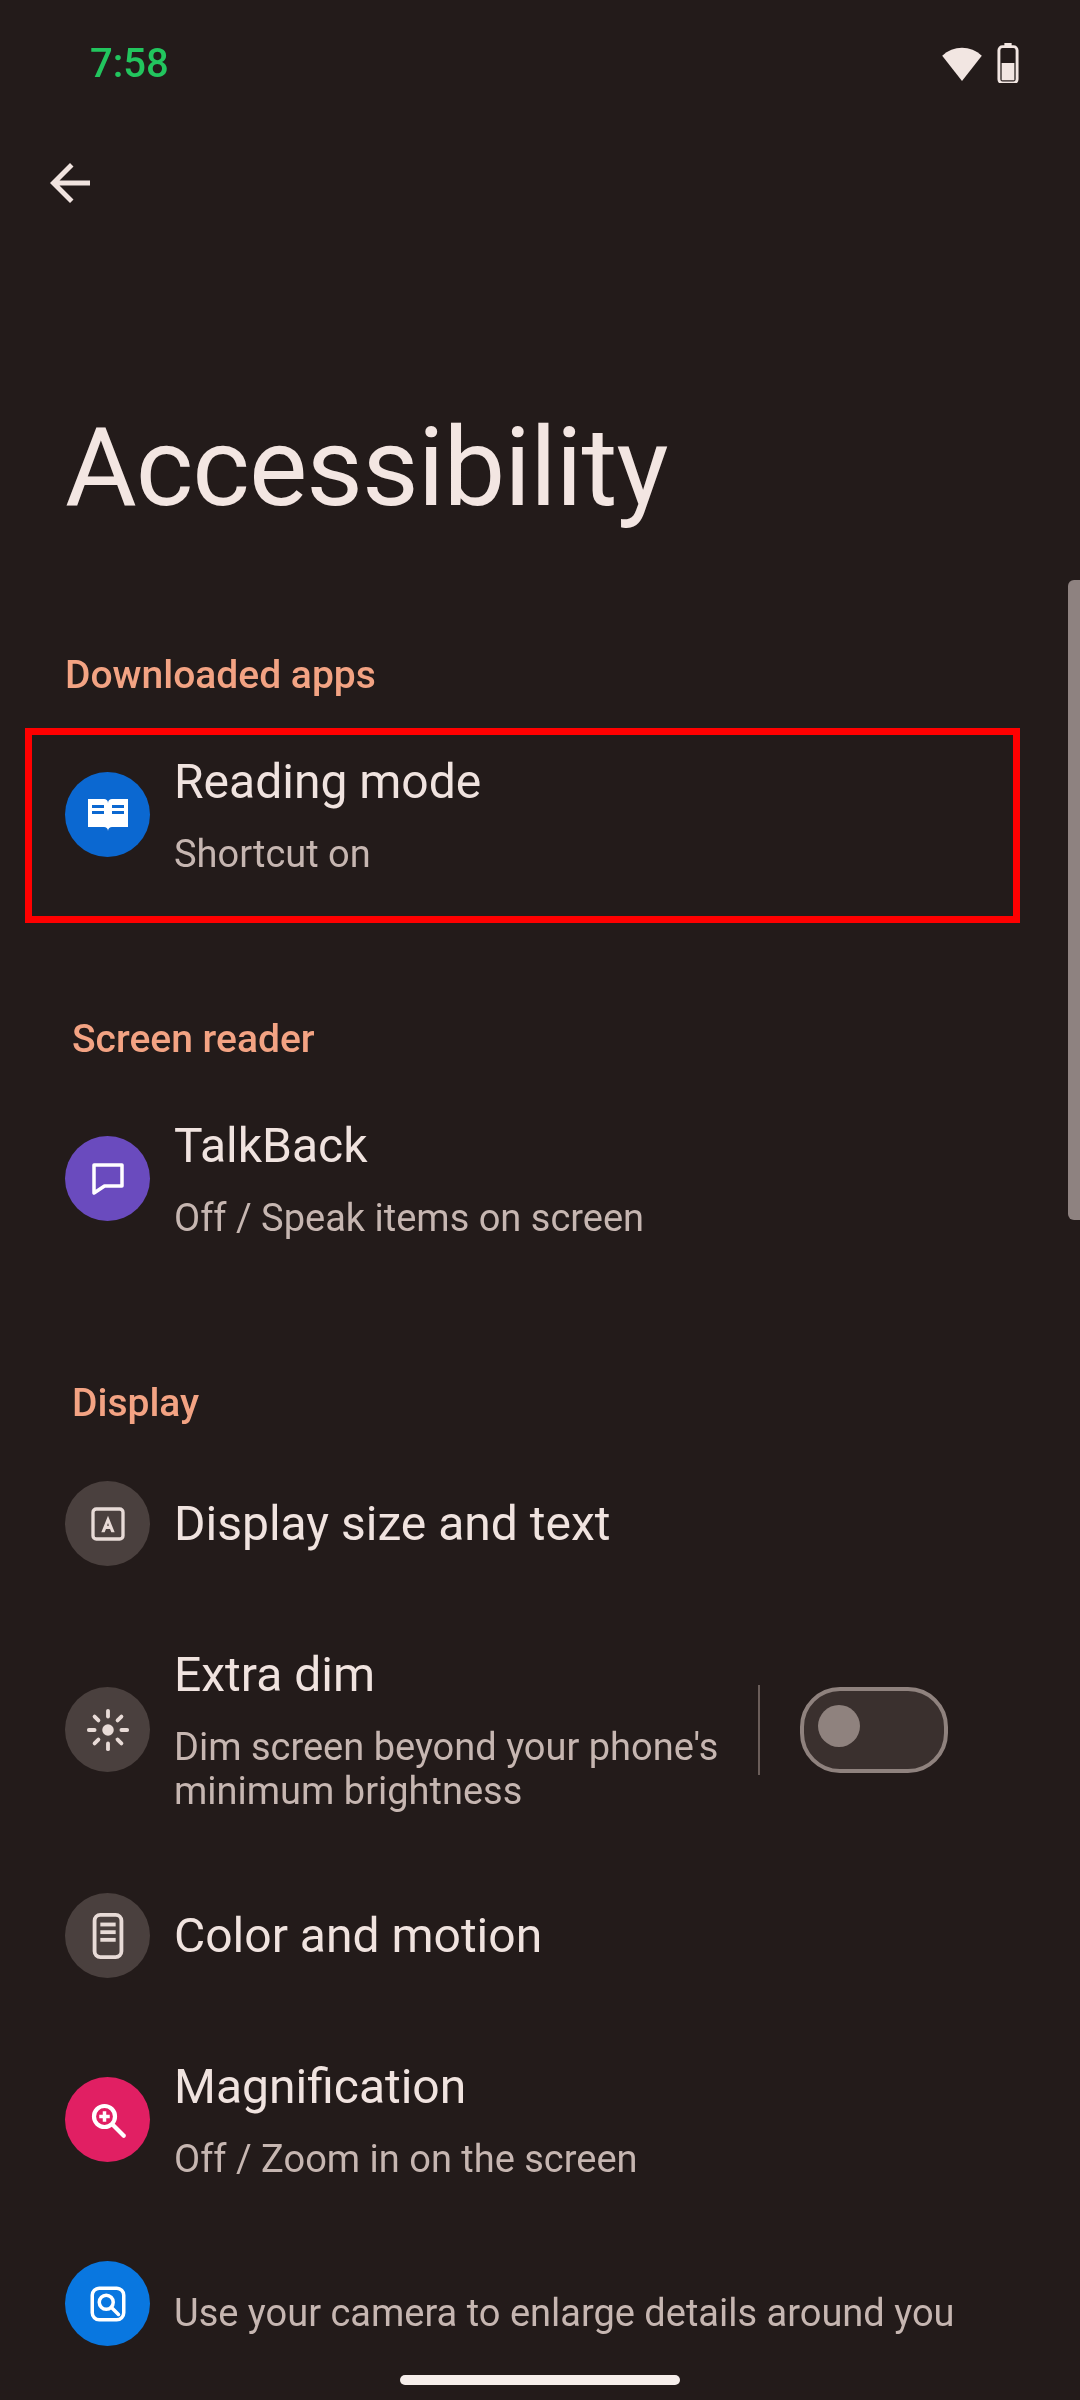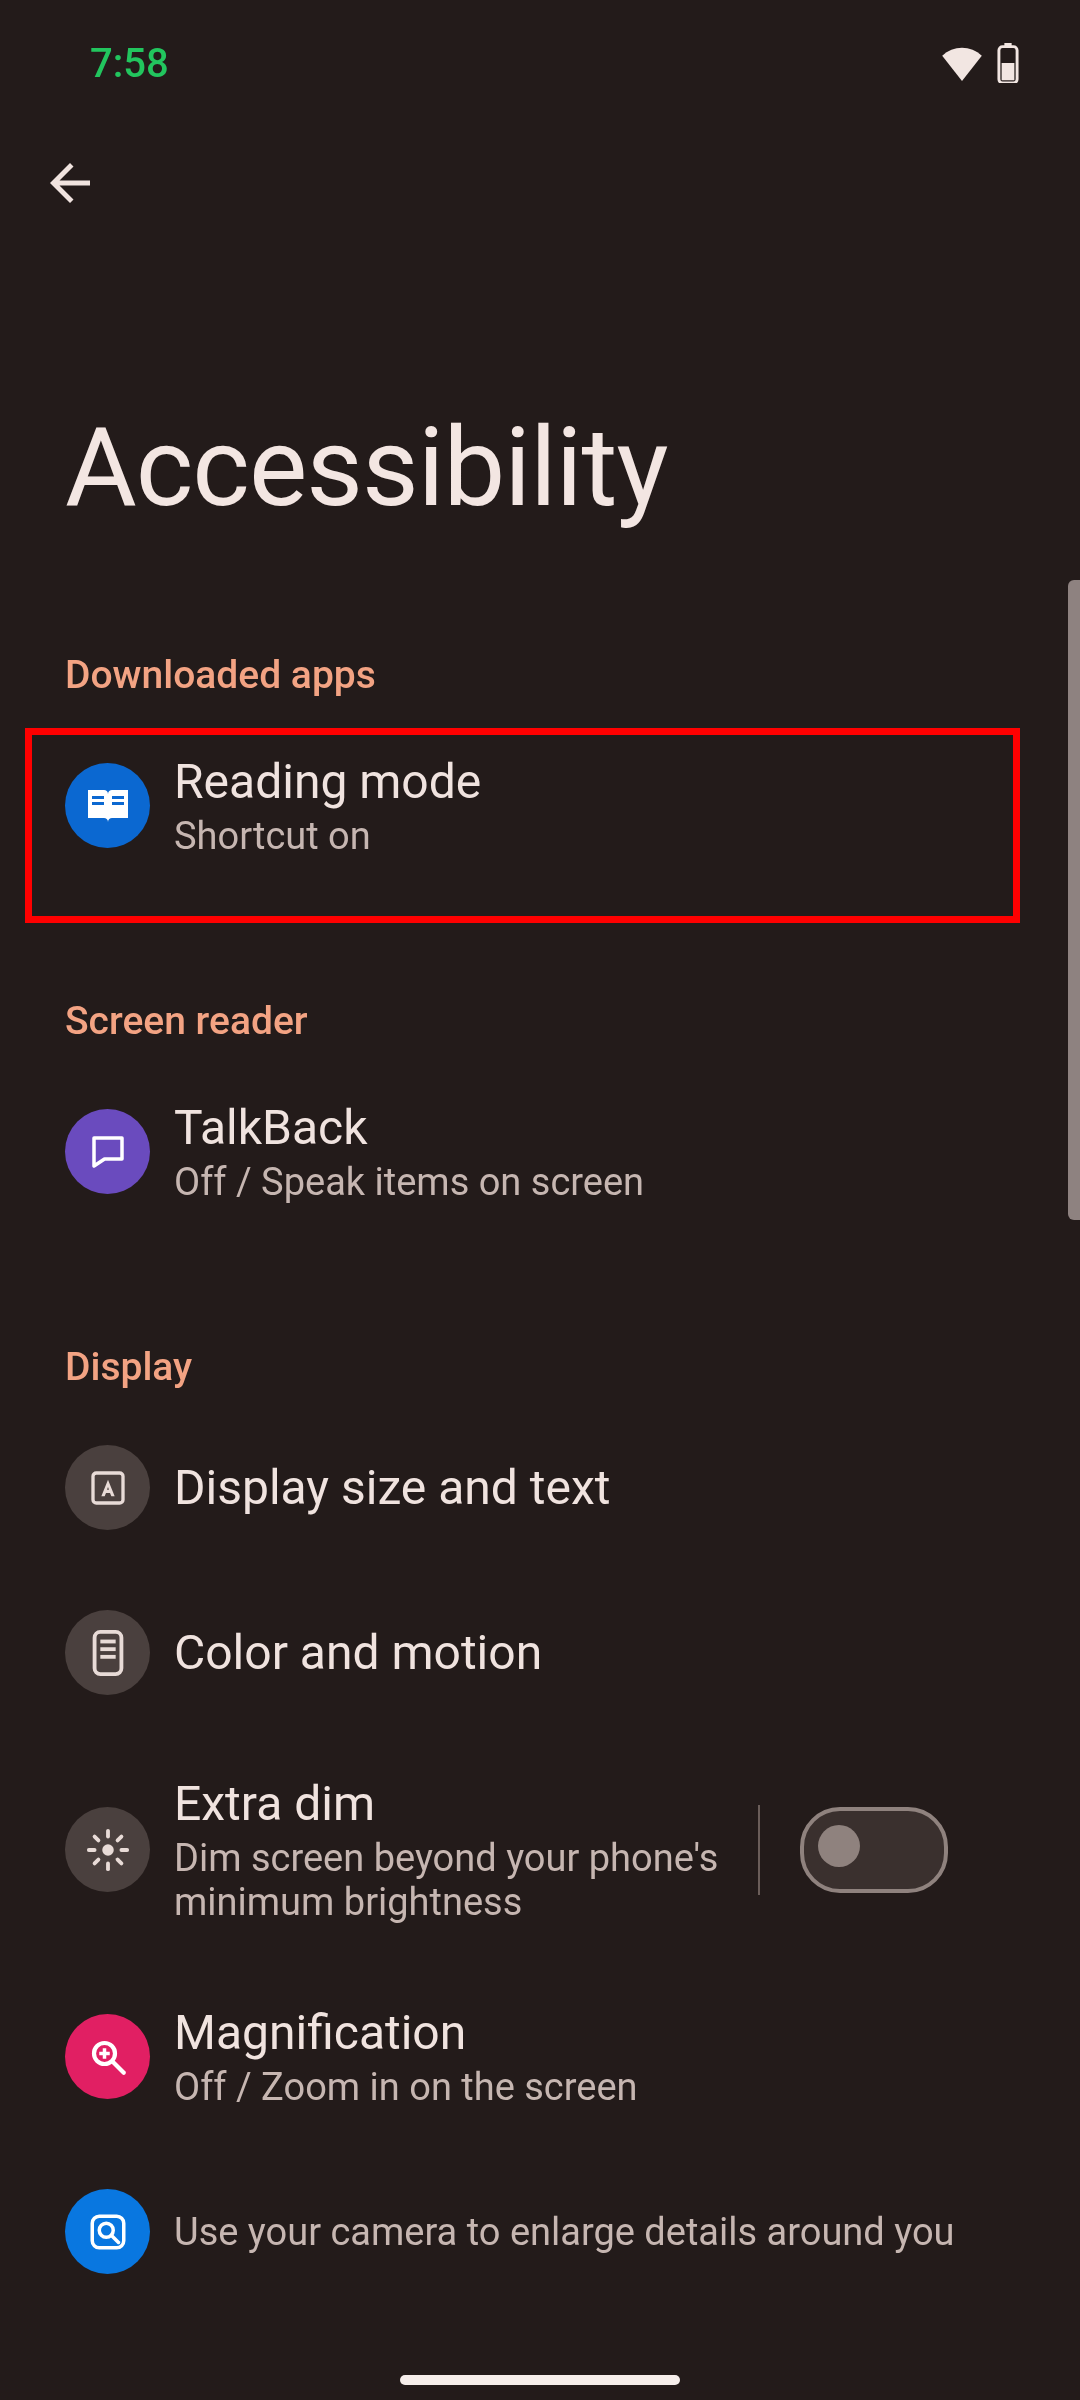--- a/index.html
+++ b/index.html
@@ -39,20 +39,21 @@
     letter-spacing: -1px;
   }
   .section-header {
     color: #f3a383;
     font-size: 39px;
     font-weight: 500;
     padding: 120px 0 15px 65px;
   }
   .section-header.tight {
     padding-top: 100px;
+    margin-left: 7px;
   }
   .list {
     display: flex;
     flex-direction: column;
   }
   .item {
     display: flex;
     align-items: center;
     padding: 40px 50px 40px 65px;
     gap: 24px;
@@ -77,20 +78,21 @@
     gap: 4px;
     flex: 1;
   }
   .item .label {
     font-size: 48px;
     color: #f0e3df;
   }
   .item .sub {
     font-size: 38px;
     color: #c6b6b1;
+    margin-top: 18px;
   }
   .highlight-box {
     position: absolute;
     border: 7px solid #ff0000;
     left: 25px;
     top: 728px;
     width: 995px;
     height: 195px;
     pointer-events: none;
     box-sizing: border-box;
@@ -212,34 +214,20 @@
 <div class="list">
   <div class="item">
     <div class="icon-wrap icon-grey">
       <svg width="40" height="40" viewBox="0 0 24 24">
           <rect x="3" y="3" width="18" height="18" rx="2" fill="none" stroke="#e8dbd7" stroke-width="2"></rect>
           <path d="M12 7l-4 10h2l.8-2h2.4l.8 2h2L12 7zm-.6 6l.6-1.6.6 1.6h-1.2z" fill="#e8dbd7"></path>
         </svg>
     </div>
     <div class="texts">
       <span class="label">Display size and text</span>
-    </div>
-  </div>
-
-  <div class="item">
-    <div class="icon-wrap icon-grey">
-      <svg width="34" height="46" viewBox="0 0 16 24">
-          <rect x="1" y="1" width="14" height="22" rx="3" fill="none" stroke="#e8dbd7" stroke-width="2"></rect>
-          <rect x="4" y="5" width="8" height="2" fill="#e8dbd7"></rect>
-          <rect x="4" y="9" width="8" height="2" fill="#e8dbd7"></rect>
-          <rect x="4" y="13" width="8" height="2" fill="#e8dbd7"></rect>
-        </svg>
-    </div>
-    <div class="texts">
-      <span class="label">Color and motion</span>
     </div>
   </div>
 
   <div class="item">
     <div class="icon-wrap icon-grey">
       <svg width="46" height="46" viewBox="0 0 24 24">
           <circle cx="12" cy="12" r="3" fill="#e8dbd7"></circle>
           <g stroke="#e8dbd7" stroke-width="2" stroke-linecap="round">
             <line x1="12" y1="2" x2="12" y2="5"></line>
             <line x1="12" y1="19" x2="12" y2="22"></line>
@@ -258,20 +246,34 @@
     </div>
     <div class="toggle-wrap">
       <div class="vline"></div>
       <div class="toggle">
         <div class="knob"></div>
       </div>
     </div>
   </div>
 
   <div class="item">
+    <div class="icon-wrap icon-grey">
+      <svg width="34" height="46" viewBox="0 0 16 24">
+          <rect x="1" y="1" width="14" height="22" rx="3" fill="none" stroke="#e8dbd7" stroke-width="2"></rect>
+          <rect x="4" y="5" width="8" height="2" fill="#e8dbd7"></rect>
+          <rect x="4" y="9" width="8" height="2" fill="#e8dbd7"></rect>
+          <rect x="4" y="13" width="8" height="2" fill="#e8dbd7"></rect>
+        </svg>
+    </div>
+    <div class="texts">
+      <span class="label">Color and motion</span>
+    </div>
+  </div>
+
+  <div class="item">
     <div class="icon-wrap icon-pink">
       <svg width="42" height="42" viewBox="0 0 24 24">
           <circle cx="10" cy="10" r="6" fill="none" stroke="#fff" stroke-width="2.4"></circle>
           <line x1="15" y1="15" x2="21" y2="21" stroke="#fff" stroke-width="2.4" stroke-linecap="round"></line>
           <line x1="10" y1="7" x2="10" y2="13" stroke="#fff" stroke-width="2"></line>
           <line x1="7" y1="10" x2="13" y2="10" stroke="#fff" stroke-width="2"></line>
         </svg>
     </div>
     <div class="texts">
       <span class="label">Magnification</span>

